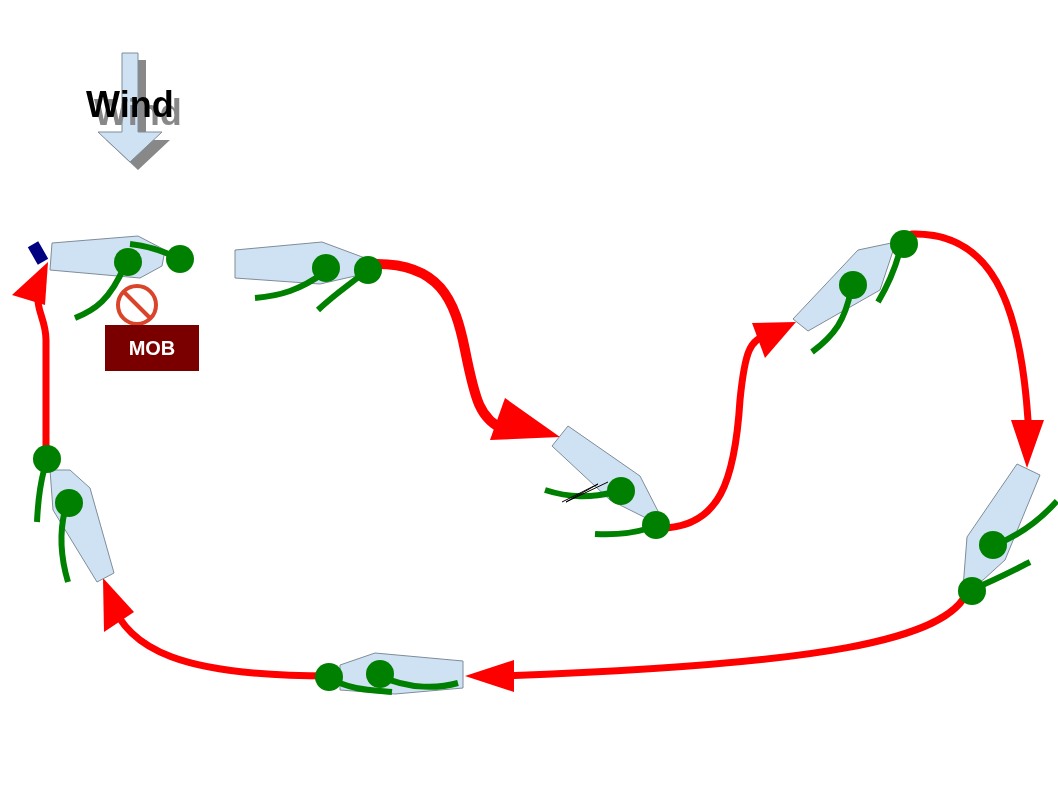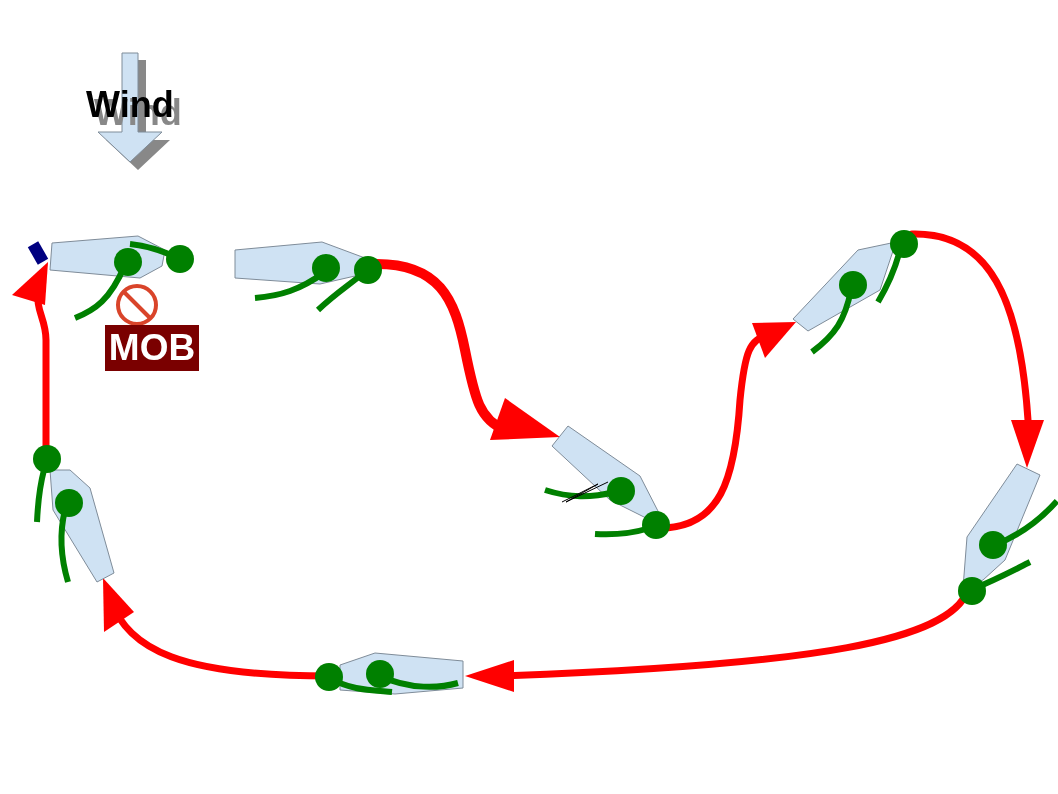--- a/index.html
+++ b/index.html
@@ -1,20 +1,20 @@
 <!DOCTYPE html>
 <html><head>
 <meta charset="utf-8">
 <style>
   html, body { margin:0; padding:0; background:#ffffff; }
   body { width:1058px; height:794px; position:relative; overflow:hidden; font-family:"Liberation Sans", sans-serif; }
   svg.stage { position:absolute; left:0; top:0; }
   .wind-label { position:absolute; left:86px; top:84px; font-weight:bold; font-size:36px; color:#000; font-family:"Liberation Sans", sans-serif; }
   .wind-shadow { position:absolute; left:94px; top:92px; font-weight:bold; font-size:36px; color:#888888; font-family:"Liberation Sans", sans-serif; }
-  .mob-label { position:absolute; left:105px; top:325px; width:94px; height:46px; background:#7a0000; color:#ffffff; font-weight:bold; font-size:37px; display:flex; align-items:center; justify-content:center; font-family:"Liberation Sans", sans-serif; }
+  .mob-label { position:absolute; left:105px; top:325px; width:94px; height:46px; background:#7a0000; color:#ffffff; font-weight:bold; font-size:20px; display:flex; align-items:center; justify-content:center; font-family:"Liberation Sans", sans-serif; }
 </style>
 </head>
 <body>
 
 <svg class="stage" width="1058" height="794" viewBox="0 0 1058 794">
   <defs>
     <g id="boat-hull">
       <polygon points="0,-18 70,-14 95,-2 80,10 5,18 0,0"></polygon>
     </g>
   </defs>

